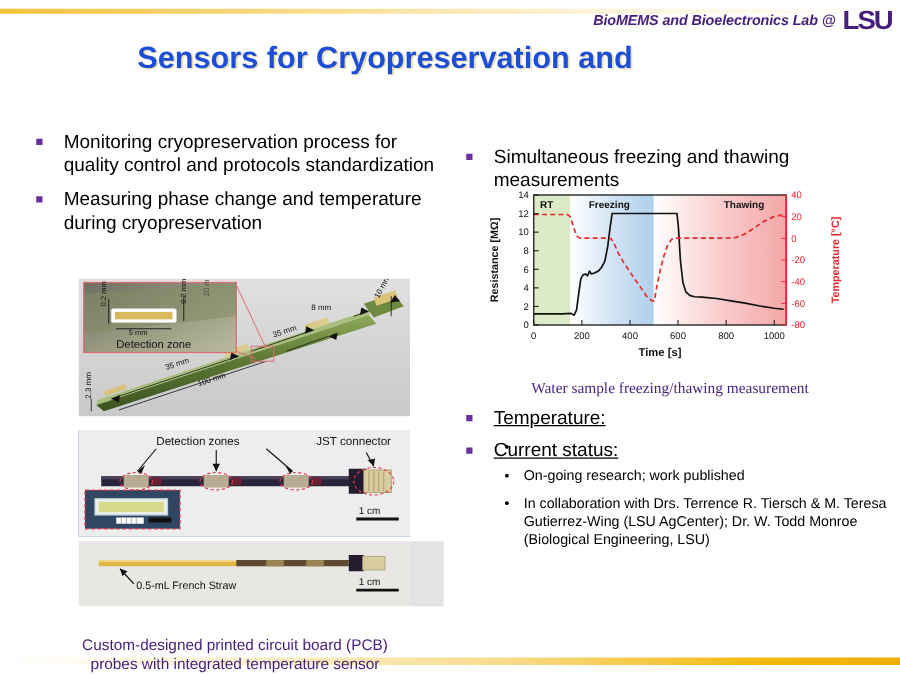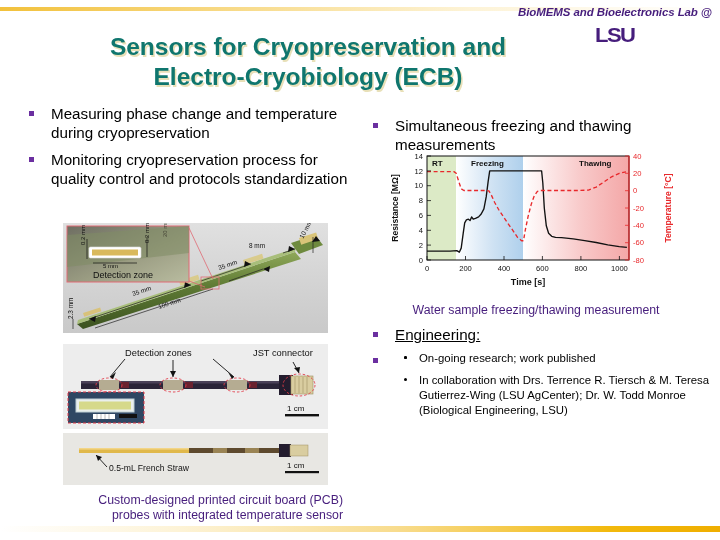--- a/index.html
+++ b/index.html
@@ -30,21 +30,20 @@
     background: linear-gradient(to right, #ffffff 0%, #FDF3D6 25%, #F8DC8E 55%, #F2B90C 85%, #EFAE00 100%);
   }
 
   
   #header {
     position: absolute;
     right: 8px; top: 6px;
     display: flex;
     align-items: center;
     gap: 6px;
-    flex-direction: column;
   }
   #lab-name {
     font-size: 11.5px;
     font-weight: bold;
     font-style: italic;
     color: #461D7C;
     letter-spacing: -0.1px;
     white-space: nowrap;
   }
   #lsu-logo {
@@ -58,21 +57,21 @@
   }
 
   
   #title {
     position: absolute;
     left: 0; top: 32px;
     width: 616px;
     text-align: center;
     font-size: 24.5px;
     font-weight: bold;
-    color: #0f766e;
+    color: #1d4ed8;
     line-height: 1.24;
     text-shadow: 1.5px 1.5px 0 #E8E0B8;
   }
 
   
   .col { position: absolute; }
   #col-left  { left: 18px;  top: 104px; width: 340px; }
   #col-right { left: 362px; top: 104px; width: 348px; margin-top: 12px; }
 
   
@@ -126,54 +125,52 @@
   #chart-svg { display: block; }
 
   
   .fig {
     position: absolute;
     background: #DCDCDC;
     overflow: hidden;
   }
   #fig1 { left: 63px; top: 223px; width: 265px; height: 110px; }
   #fig2 { left: 63px; top: 344px; width: 265px; height: 85px;  background:#1d4ed8;}
-  #fig3 { left: 63px; top: 433px; width: 265px; height: 52px;  background:#E3E3E3;}
+  #fig3 { left: 63px; top: 433px; width: 292px; height: 52px;  background:#E3E3E3;}
 
   #fig-caption {
     position: absolute;
-    left: 33px; top: 493px;
+    left: 33px; top: 509px;
     width: 310px;
-    text-align: right;
   }
 </style>
 </head>
 <body>
 
 <div id="top-bar"></div>
 <div id="bottom-bar"></div>
 
 <div id="header">
   <span id="lab-name">BioMEMS and Bioelectronics Lab @</span>
   <span id="lsu-logo">LSU</span>
 </div>
 
 <div id="title">
   <div>Sensors for Cryopreservation and</div>
-  <div>Electro-Cryobiology (ECB)</div>
 </div>
 
 <div class="col" id="col-left">
   <ul class="lvl1">
     <li>
       <span class="sq"></span>
-      <span>Measuring phase change and temperature during cryopreservation</span>
+      <span>Monitoring cryopreservation process for quality control and protocols standardization</span>
     </li>
     <li>
       <span class="sq"></span>
-      <span>Monitoring cryopreservation process for quality control and protocols standardization</span>
+      <span>Measuring phase change and temperature during cryopreservation</span>
     </li>
   </ul>
 </div>
 
 <div class="fig" id="fig1">
   <svg width="265" height="110" viewBox="0 0 265 110">
     <defs>
       <linearGradient id="bgGrad1" x1="0" y1="0" x2="0" y2="1">
         <stop offset="0%" stop-color="#E0E0E0"></stop>
         <stop offset="100%" stop-color="#C9C9C9"></stop>
@@ -464,39 +461,40 @@
       <text x="197.9" y="123">800</text>
       <text x="236.4" y="123">1000</text>
     </g>
 
     <text x="15" y="60" font-family="Liberation Sans, sans-serif" font-size="8.6" font-weight="bold" fill="#111" text-anchor="middle" transform="rotate(-90 15 60)">Resistance [MΩ]</text>
     <text x="288" y="60" font-family="Liberation Sans, sans-serif" font-size="8.6" font-weight="bold" fill="#E8282B" text-anchor="middle" transform="rotate(-90 288 60)">Temperature [°C]</text>
     <text x="145" y="137" font-family="Liberation Sans, sans-serif" font-size="9" font-weight="bold" fill="#111" text-anchor="middle">Time [s]</text>
   </svg>
 </div>
 
-<div class="caption" style="position:absolute; left:362px; top:303px; width:348px;">Water sample freezing/thawing measurement</div>
+<div class="caption" style="position:absolute; left:362px; top:303px; width:348px;font-family:Liberation Serif, serif;">Water sample freezing/thawing measurement</div>
 
 <div style="position:absolute; left:362px; top:325px; width:352px;">
 
   <ul class="lvl1">
     <li>
       <span class="sq"></span>
-      <span class="uline">Engineering:</span>
+      <span class="uline">Temperature:</span>
       <ul class="lvl2">
         <li>
           <span class="dot"></span>
         </li>
       </ul>
     </li>
   </ul>
 
   <ul class="lvl1" style="margin-top:3px;">
     <li>
       <span class="sq"></span>
+      <span class="uline">Current status:</span>
       <ul class="lvl2">
         <li>
           <span class="dot"></span>
           <span>On-going research; work published</span>
         </li>
         <li>
           <span class="dot"></span>
           <span>In collaboration with Drs. Terrence R. Tiersch &amp; M. Teresa Gutierrez-Wing (LSU AgCenter); Dr. W. Todd Monroe (Biological Engineering, LSU)</span>
         </li>
       </ul>

